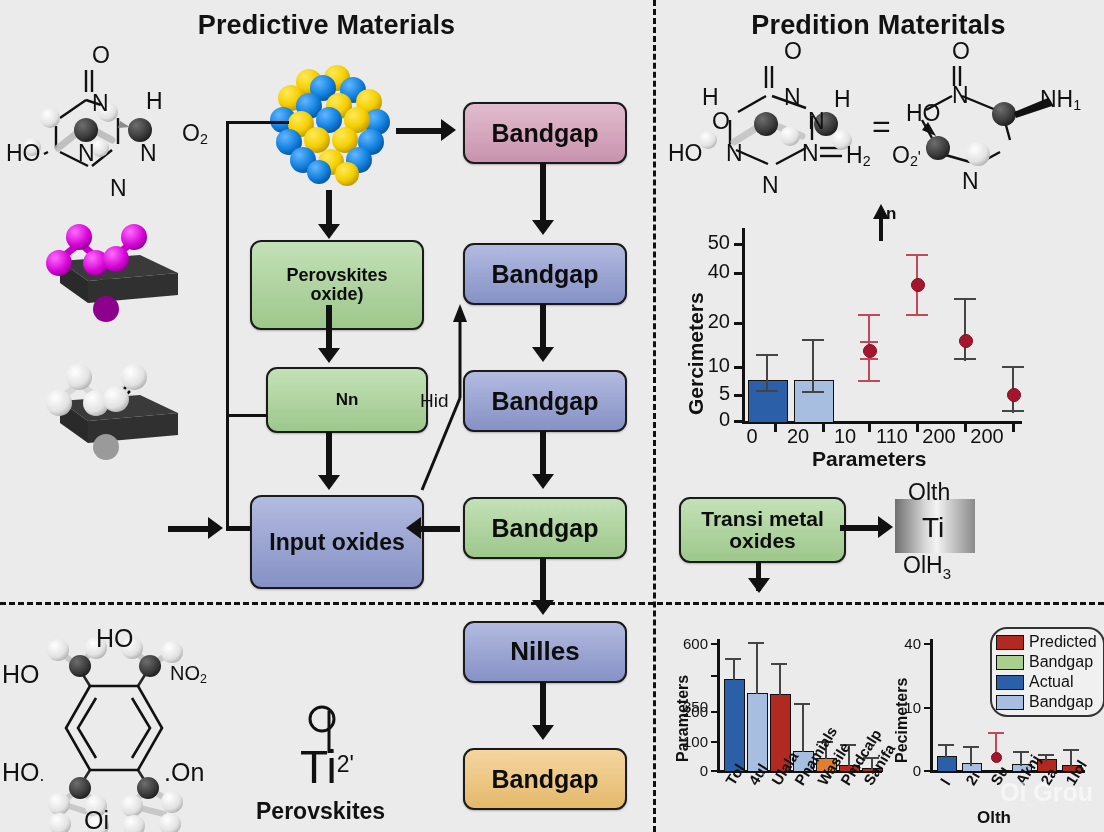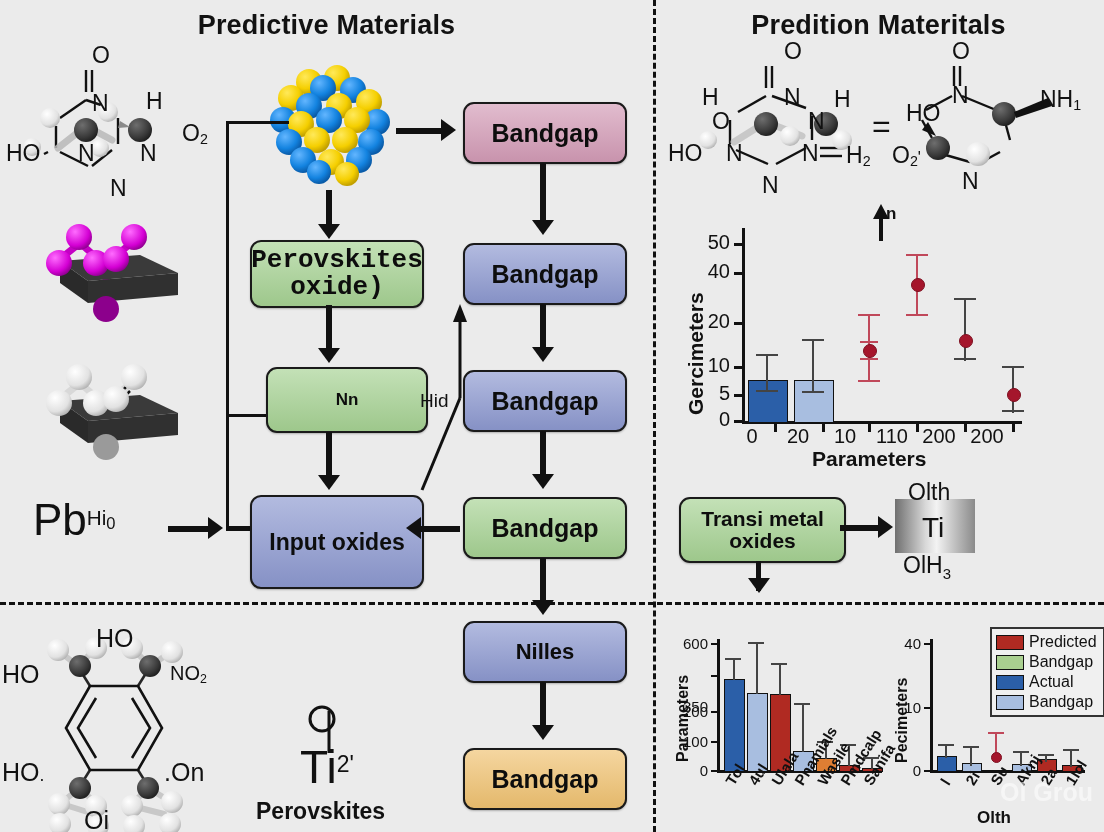--- a/index.html
+++ b/index.html
@@ -227,39 +227,38 @@
       <circle cx="54" cy="110" r="12" fill="url(#gB)"></circle>
         <circle cx="82" cy="112" r="12" fill="url(#gY)"></circle>
     </g>
   </svg>
 
   <div class="conn" style="left:226px;top:121px;width:60px;height:290px;border-right:none;"></div>
   <div class="arrow-h" style="left:226px;top:526px;width:30px;height:5px;"></div>
   <div class="conn" style="left:226px;top:408px;width:0;height:120px;border-right:none;border-top:none;border-bottom:none;"></div>
   <div class="head-r" style="left:252px;top:517px;"></div>
 
-  <div class="chem" style="left:33px;top:495px;font-size:44px;">Pb<sup style="font-size:.47em;">Hi<sub style="font-size:.8em;">0</sub></sup></div>
   <div class="arrow-h" style="left:168px;top:526px;width:42px;"></div>
   <div class="head-r" style="left:208px;top:517px;"></div>
 
   <div class="fbox pink" style="left:463px;top:102px;width:160px;height:58px;font-size:25px;">Bandgap</div>
 
-  <div class="fbox green" style="left:250px;top:240px;width:158px;height:62px;font-size:26px;padding:1px 6px;font-family:Liberation Mono, monospace;">Perovskites oxide)</div>
+  <div class="fbox green" style="left:250px;top:240px;width:158px;height:62px;font-size:18px;padding:12px 6px;">Perovskites oxide)</div>
 
   <div class="fbox green" style="left:266px;top:367px;width:158px;height:62px;font-size:17px;">Nn</div>
 
   <div class="fbox blue" style="left:250px;top:495px;width:158px;height:68px;font-size:23px;padding:11px 6px;">Input oxides</div>
 
   <div class="fbox blue" style="left:463px;top:243px;width:160px;height:58px;font-size:25px;">Bandgap</div>
 
   <div class="fbox blue" style="left:463px;top:370px;width:160px;height:58px;font-size:25px;">Bandgap</div>
 
   <div class="fbox green" style="left:463px;top:497px;width:160px;height:58px;font-size:25px;">Bandgap</div>
 
-  <div class="fbox blue" style="left:463px;top:621px;width:160px;height:58px;font-size:22px;">Nilles</div>
+  <div class="fbox blue" style="left:463px;top:621px;width:160px;height:58px;font-size:26px;">Nilles</div>
 
   <div class="fbox orange" style="left:463px;top:748px;width:160px;height:58px;font-size:25px;">Bandgap</div>
 
   <div class="arrow-h" style="left:396px;top:128px;width:47px;"></div>
   <div class="head-r" style="left:441px;top:119px;"></div>
 
   <div class="arrow-v" style="left:326px;top:190px;height:36px;"></div>
   <div class="head-d" style="left:318px;top:224px;"></div>
 
   <div class="arrow-v" style="left:326px;top:305px;height:44px;"></div>
@@ -584,21 +583,21 @@
     <div class="ebar" style="left:185px;top:134px;height:18px;"></div>
     <div class="ecap" style="left:178px;top:134px;width:16px;"></div>
 
     <div class="xrot" style="left:52px;top:164px;font-size:15px;">l</div>
     <div class="xrot" style="left:77px;top:164px;font-size:15px;">2i</div>
     <div class="xrot" style="left:102px;top:164px;font-size:15px;">Su</div>
     <div class="xrot" style="left:127px;top:164px;font-size:15px;">Aknj</div>
     <div class="xrot" style="left:152px;top:164px;font-size:15px;">2a</div>
     <div class="xrot" style="left:177px;top:164px;font-size:15px;">1lol</div>
 
-    <div class="legendbox" style="left:105px;top:12px;">
+    <div class="legendbox" style="left:105px;top:12px;border-radius:17px;">
       <div class="legrow">
         <span class="legsw" style="background:#b02a22;"></span>
         <span class="legtxt">Predicted</span>
       </div>
       <div class="legrow">
         <span class="legsw" style="background:#a9cf8f;"></span>
         <span class="legtxt">Bandgap</span>
       </div>
       <div class="legrow">
         <span class="legsw" style="background:#2b5fa8;"></span>

